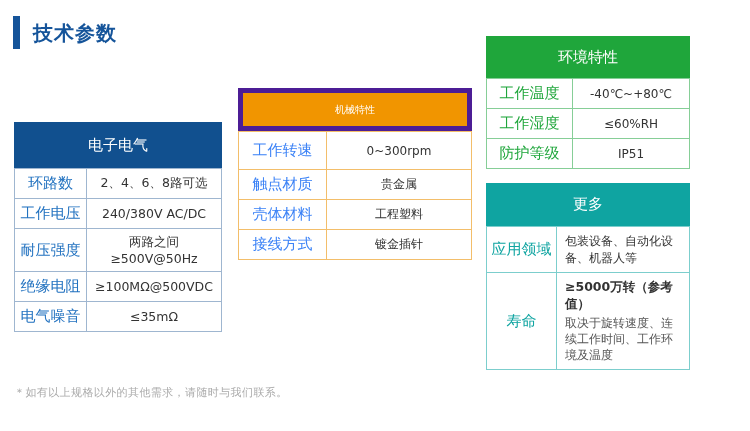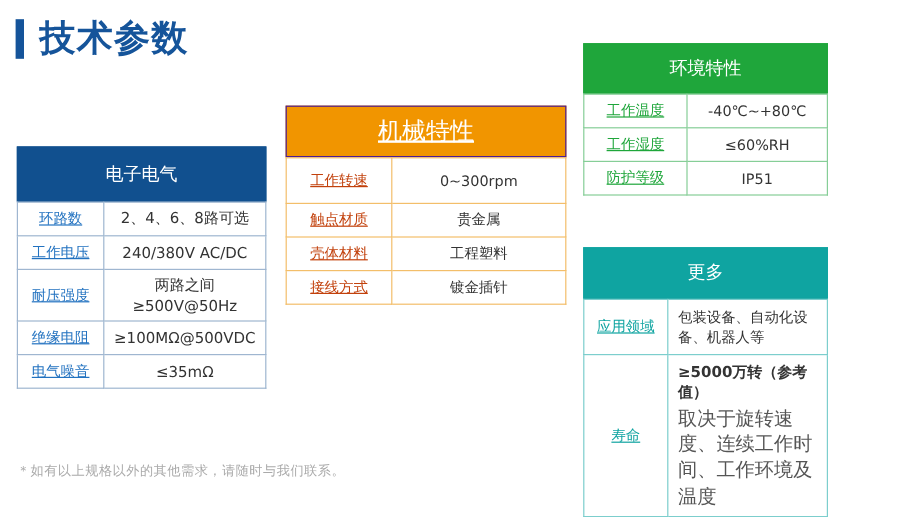--- a/index.html
+++ b/index.html
@@ -24,21 +24,21 @@
     display: flex;
     align-items: center;
   }
   #title-accent {
     width: 7px;
     height: 33px;
     background: #15549A;
     margin-right: 13px;
   }
   #page-title {
-    font-size: 30px;
+    font-size: 20px;
     font-weight: bold;
     color: #15549A;
     letter-spacing: 1px;
     line-height: 1;
   }
 
   
   .spec-card {
     position: absolute;
     box-sizing: border-box;
@@ -61,23 +61,22 @@
     box-sizing: border-box;
   }
   .spec-table td {
     box-sizing: border-box;
     padding: 5px 4px;
     font-size: 12px;
     vertical-align: middle;
     text-align: center;
   }
   .spec-table td.k {
-    font-size: 12px;
+    font-size: 15px;
     white-space: nowrap;
-    text-decoration: underline;
   }
   .spec-table td.v {
     color: #333333;
   }
 
   
   #card-electronic {
     left: 14px;
     top: 122px;
     width: 208px;
@@ -94,48 +93,47 @@
 
   
   #card-mechanical {
     left: 238px;
     top: 88px;
     width: 234px;
   }
   #card-mechanical .spec-header {
     height: 43px;
     background: #F19500;
-    border: 1px solid #4c1d95;
-    font-size: 20px;
-    text-decoration: underline;
+    border: 5px solid #4c1d95;
+    font-size: 10px;
   }
   #card-mechanical .spec-table { border: 1px solid #F3BE6A; border-top: none; }
   #card-mechanical .spec-table td { border: 1px solid #F3BE6A; height: 28px; }
-  #card-mechanical .spec-table td.k { width: 88px; color: #c2410c; margin-left: 13px; }
+  #card-mechanical .spec-table td.k { width: 88px; color: #3b82f6; margin-left: 13px; }
   #card-mechanical .spec-table tr:first-child td { height: 38px; }
 
   
   #card-environment {
     left: 486px;
     top: 36px;
     width: 204px;
   }
   #card-environment .spec-header {
     height: 42px;
     background: #1FA63B;
     border: 1px solid #1FA63B;
   }
   #card-environment .spec-table { border: 1px solid #86CE97; border-top: none; }
   #card-environment .spec-table td { border: 1px solid #86CE97; height: 28px; }
   #card-environment .spec-table td.k { width: 86px; color: #1FA63B; }
 
   
   #card-more {
     left: 486px;
-    top: 206px;
+    top: 183px;
     width: 204px;
   }
   #card-more .spec-header {
     height: 43px;
     background: #0FA4A1;
     border: 1px solid #0FA4A1;
   }
   #card-more .spec-table { border: 1px solid #7CCECD; border-top: none; }
   #card-more .spec-table td { border: 1px solid #7CCECD; }
   #card-more .spec-table td.k {
@@ -151,21 +149,21 @@
   #card-more .row-life td { height: 64px; }
   .life-main {
     font-weight: bold;
     font-size: 12.5px;
     color: #333;
     display: block;
     margin-bottom: 2px;
   }
   .life-sub {
     display: block;
-    font-size: 16px;
+    font-size: 12px;
     color: #555;
     line-height: 1.35;
   }
 
   
   #footnote {
     position: absolute;
     left: 14px;
     top: 385px;
     font-size: 11px;

